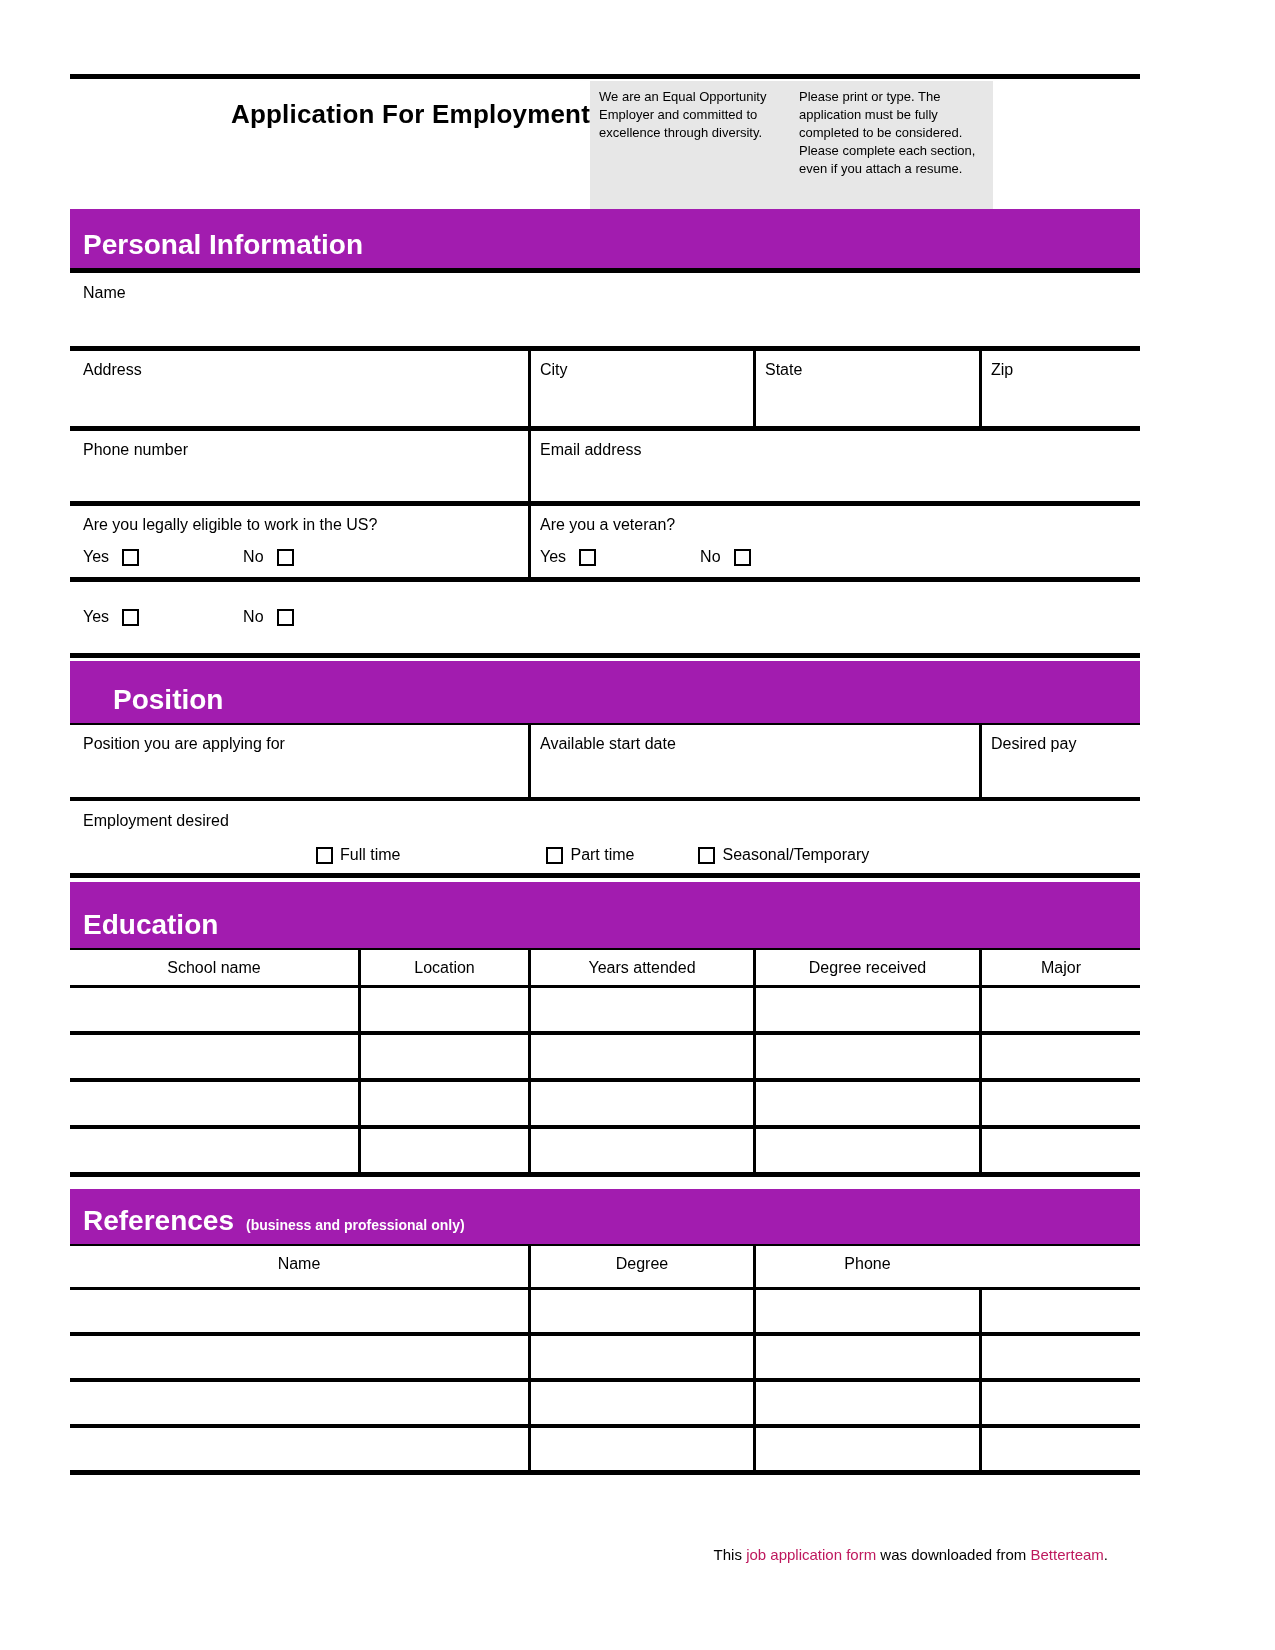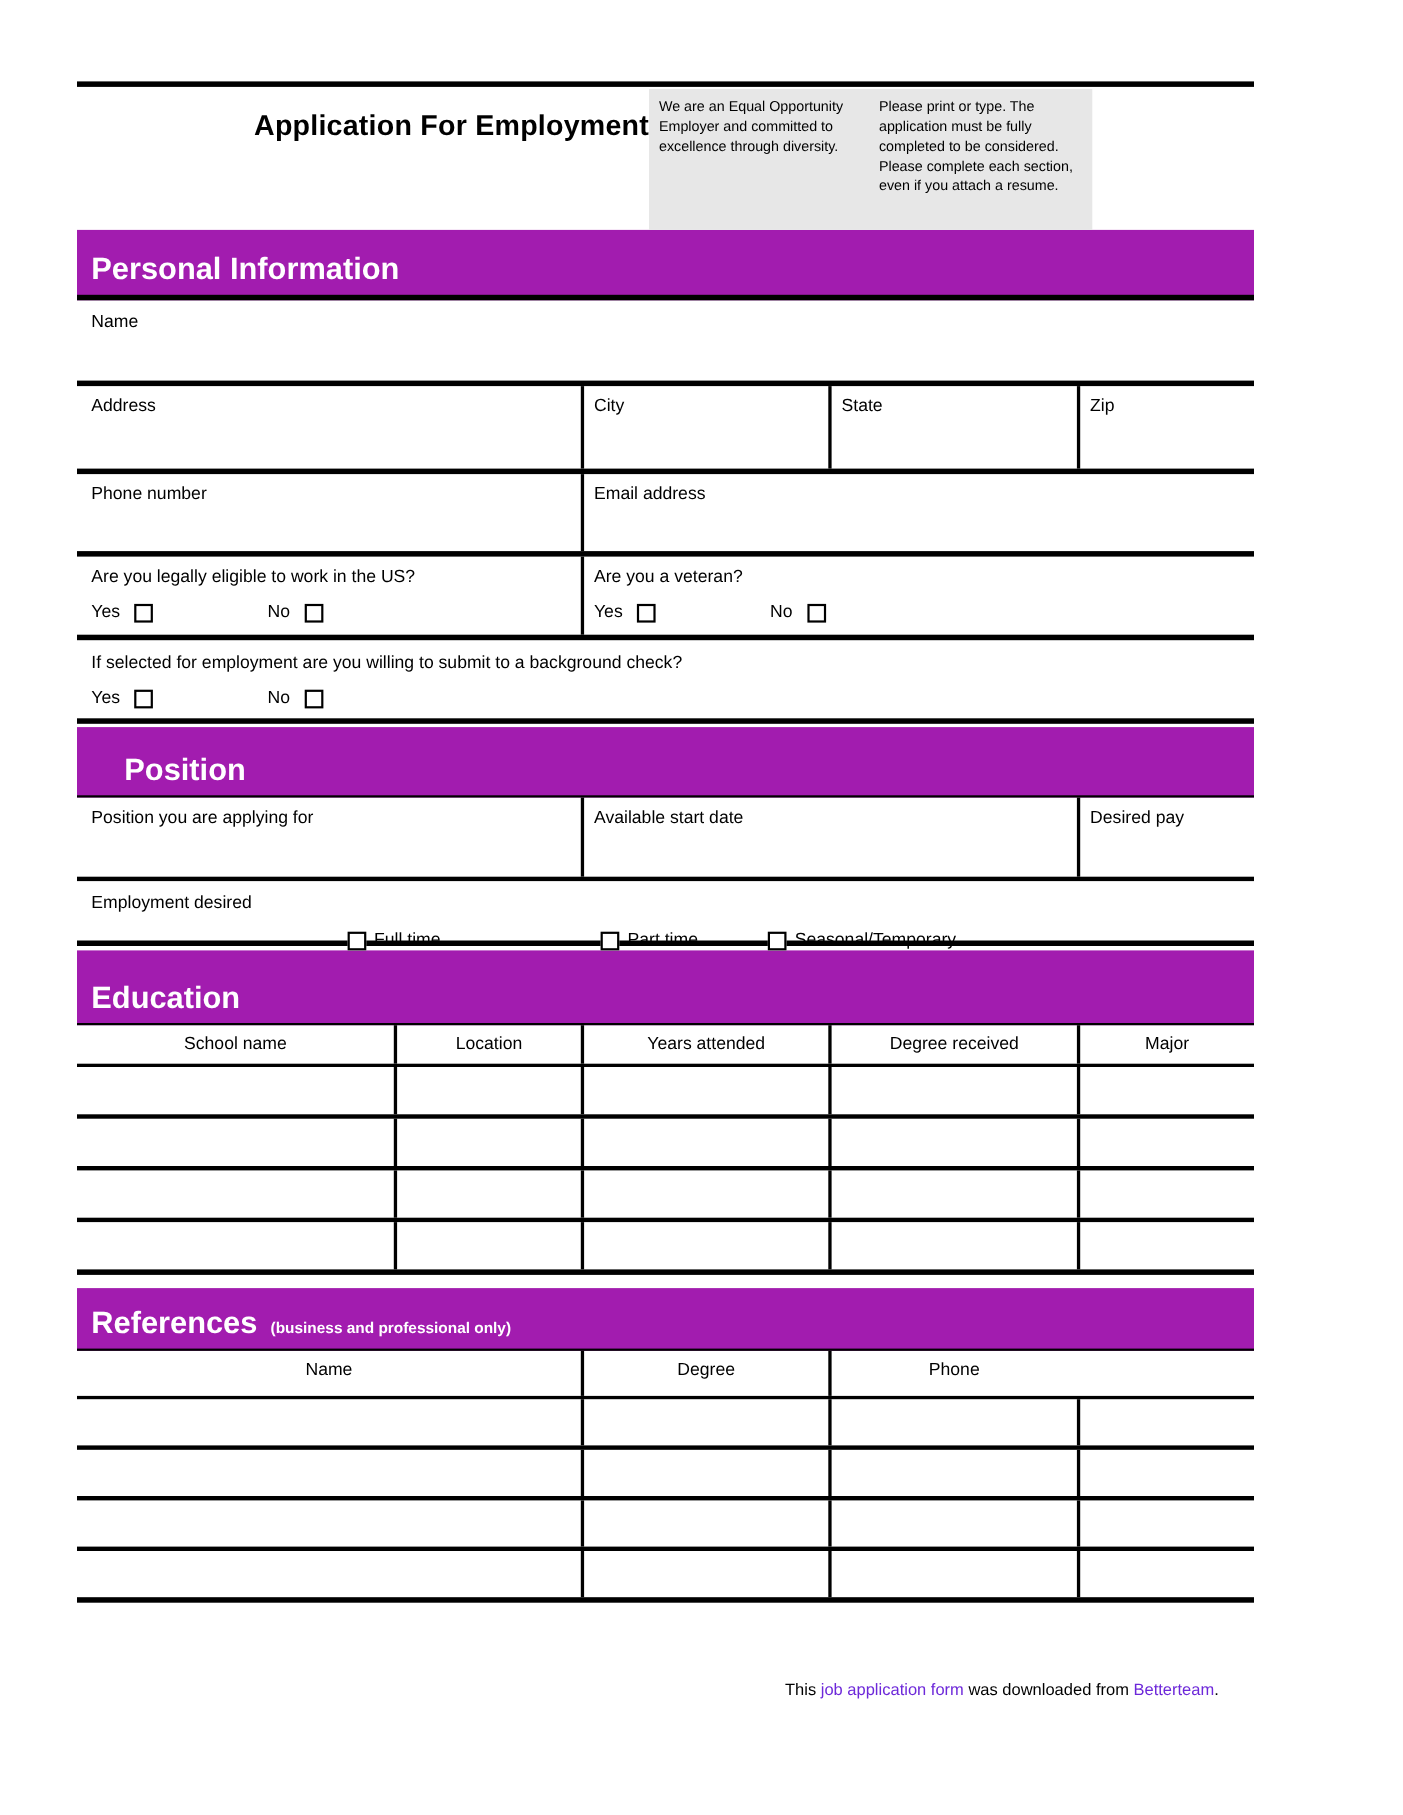--- a/index.html
+++ b/index.html
@@ -35,21 +35,21 @@
   .grid > .cell:first-child { padding-left:13px; }
   .grid > .cell + .cell { border-left:3px solid #000; }
 
   .name-row { height:78px; padding:11px 0 0 13px; font-size:16px; }
   .addr-grid { grid-template-columns:458px 225px 226px 161px; height:80px; }
   .two-grid  { grid-template-columns:458px 612px; }
   .phone-grid { height:75px; }
   .elig-grid  { height:76px; }
   .bg-row { height:76px; padding:12px 0 0 13px; font-size:16px; }
   .pos-grid { grid-template-columns:458px 451px 161px; height:76px; border-bottom-width:4px; }
-  .employment-row { height:59px; padding:11px 0 0 13px; font-size:16px; }
+  .employment-row { height:77px; padding:11px 0 0 13px; font-size:16px; }
 
   
   .cb { display:inline-block; width:17px; height:17px; border:2px solid #000; background:#fff; flex:0 0 auto; }
   .yn { display:flex; align-items:center; margin-top:14px; font-size:16px; }
   .yn .cb { margin-left:13px; }
   .yn .no-lbl { margin-left:104px; }
   .opts { display:flex; align-items:center; margin-top:16px; font-size:16px; }
   .opt { display:flex; align-items:center; }
   .opt .cb { margin-right:7px; }
   .opt-1 { margin-left:233px; } .opt-2 { margin-left:146px; } .opt-3 { margin-left:64px; }
@@ -62,21 +62,21 @@
   .thead > .th + .th, .trow > .td + .td { border-left:3px solid #000; }
   .edu-head { height:38px; }
   .ref-head { height:44px; }
   .trow { border-bottom:4px solid #000; }
   .edu-row { height:47px; } .ref-row { height:46px; }
   .trow-last { border-bottom:5px solid #000; }
   .edu-row-last { height:48px; } .ref-row-last { height:47px; }
 
   
   .footer { margin-top:71px; text-align:right; padding-right:32px; font-size:15px; }
-  .footer a { color:#6d28d9; text-decoration:none; cursor:pointer; }
+  .footer a { color:#be185d; text-decoration:none; cursor:pointer; }
 </style>
 </head>
 <body>
 
 <div class="page">
   <div class="content">
 
     <div class="top-rule"></div>
 
     <div class="doc-header">
@@ -122,21 +122,20 @@
         <div class="yn">
           <span>Yes</span>
           <span class="cb"></span>
           <span class="no-lbl">No</span>
           <span class="cb"></span>
         </div>
       </div>
     </div>
 
     <div class="row bg-row">
-      <span>If selected for employment are you willing to submit to a background check?</span>
       <div class="yn">
         <span>Yes</span>
         <span class="cb"></span>
         <span class="no-lbl">No</span>
         <span class="cb"></span>
       </div>
     </div>
 
     <div class="bar bar-thin mt3">
       <span>Position</span>

